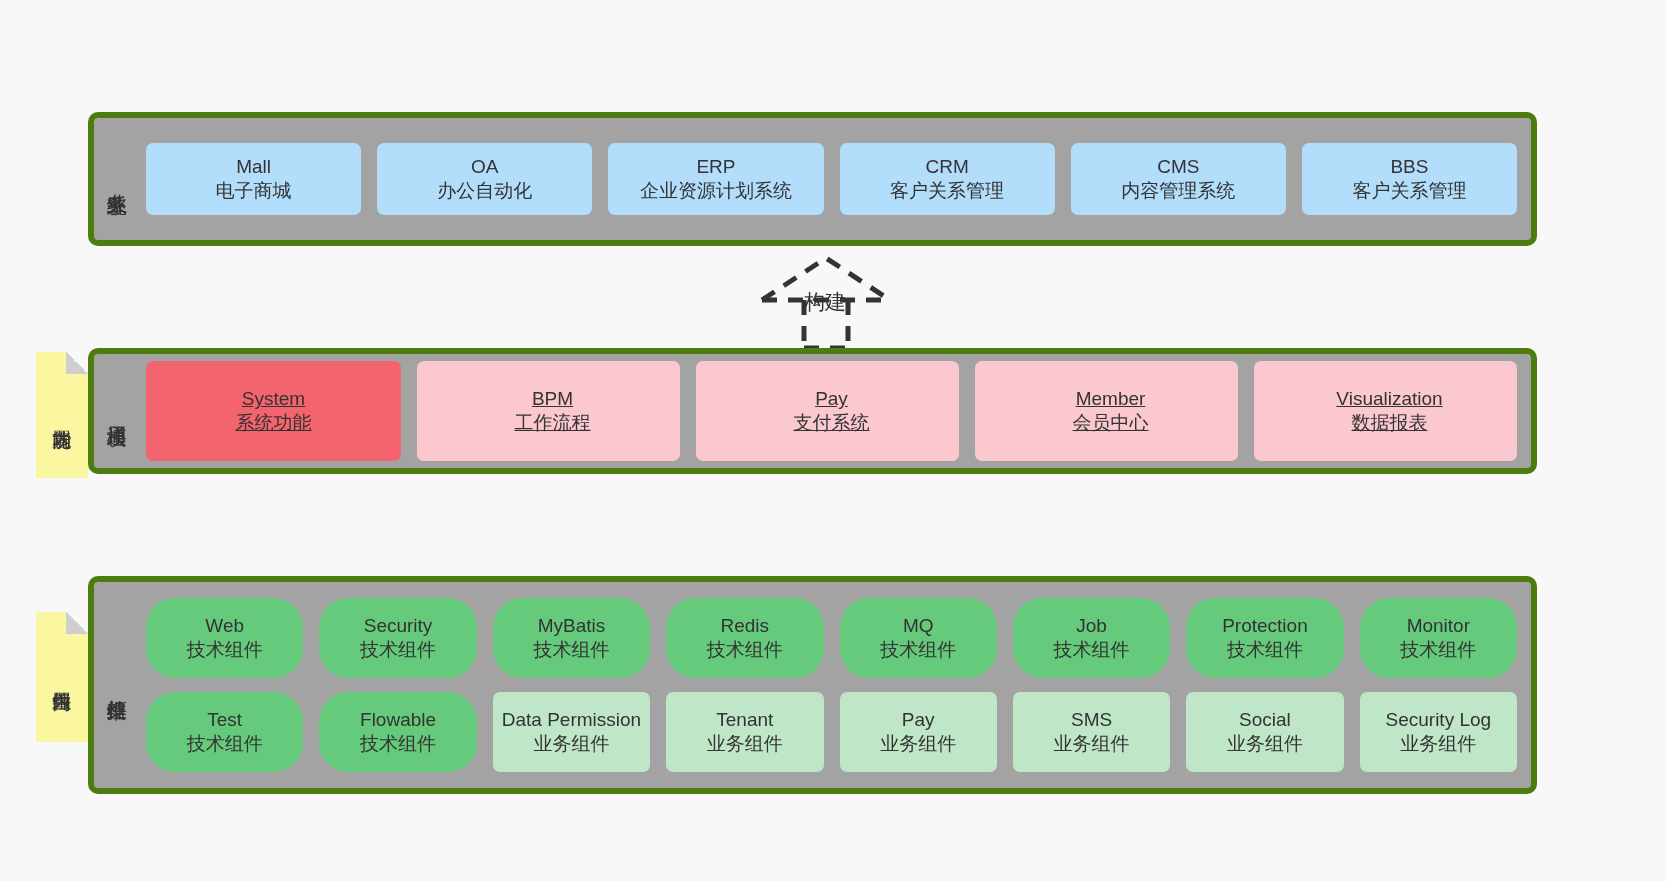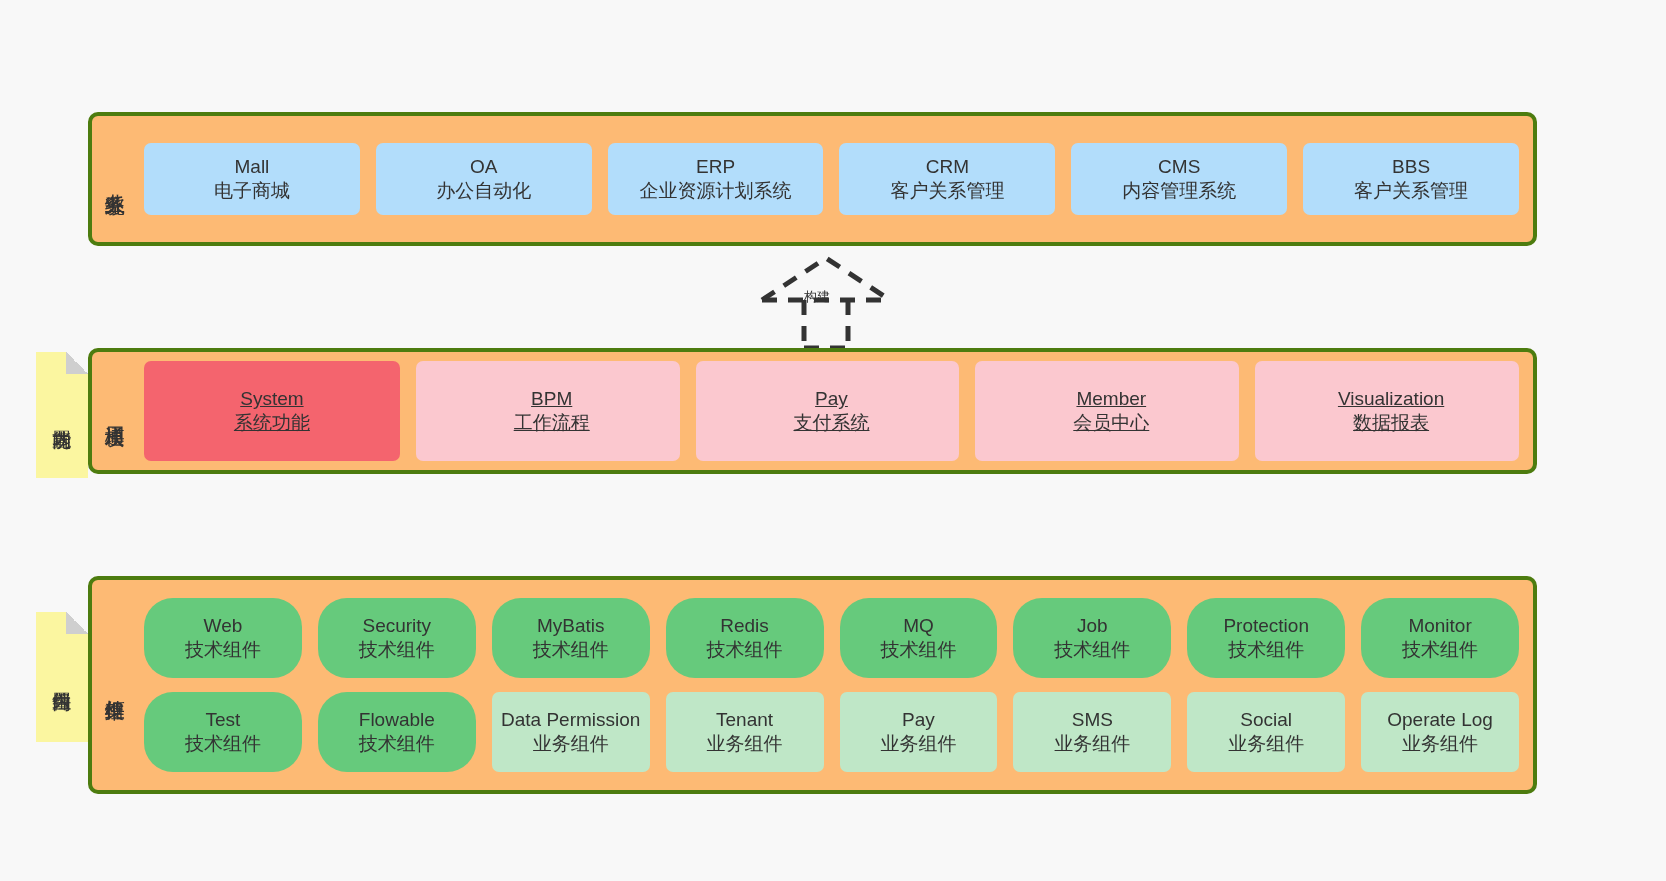--- a/index.html
+++ b/index.html
@@ -17,22 +17,22 @@
   }
 
   .canvas {
     position: absolute;
     inset: 0;
   }
 
   
   .layer {
     position: absolute;
-    background: #fdba74;
-    border: 4px solid #4d7c0f;
+    background: #a3a3a3;
+    border: 6px solid #4d7c0f;
     border-radius: 10px;
     box-sizing: border-box;
     display: flex;
     align-items: stretch;
   }
 
   .layer-title {
     width: 46px;
     flex: 0 0 46px;
     display: flex;
@@ -130,21 +130,21 @@
     width: 200px;
     height: 100px;
   }
   #arrow-build   { left: 742px; top: 252px; }
   #arrow-realize { left: 758px; top: 488px; }
 
   .arrow svg { display: block; overflow: visible; }
 
   .arrow-label {
     position: absolute;
-    font-size: 13px;
+    font-size: 21px;
     color: #333333;
     background: transparent;
     white-space: nowrap;
     user-select: none;
   }
   #arrow-build .arrow-label   { left: 62px; top: 36px; }
   #arrow-realize .arrow-label { left: 62px; top: 36px; }
 </style>
 </head>
 <body>
@@ -293,21 +293,21 @@
         </div>
         <div class="card c-greenlight">
           <span class="t1">SMS</span>
           <span class="t2">业务组件</span>
         </div>
         <div class="card c-greenlight">
           <span class="t1">Social</span>
           <span class="t2">业务组件</span>
         </div>
         <div class="card c-greenlight">
-          <span class="t1">Operate Log</span>
+          <span class="t1">Security Log</span>
           <span class="t2">业务组件</span>
         </div>
       </div>
 
     </div>
   </div>
 
 </div>
 
 </body></html>

